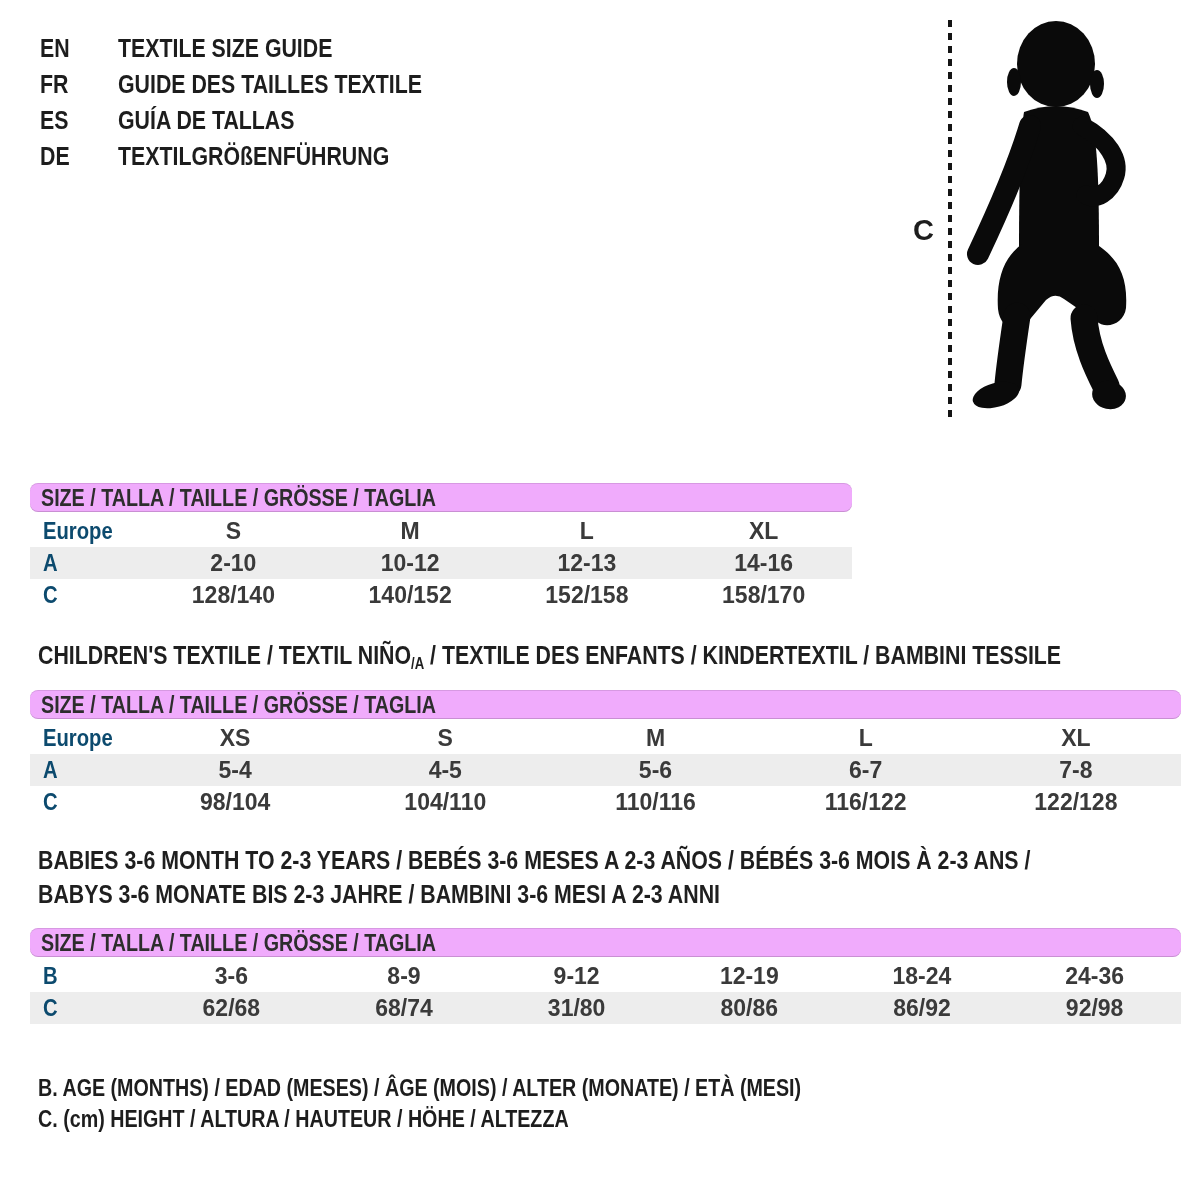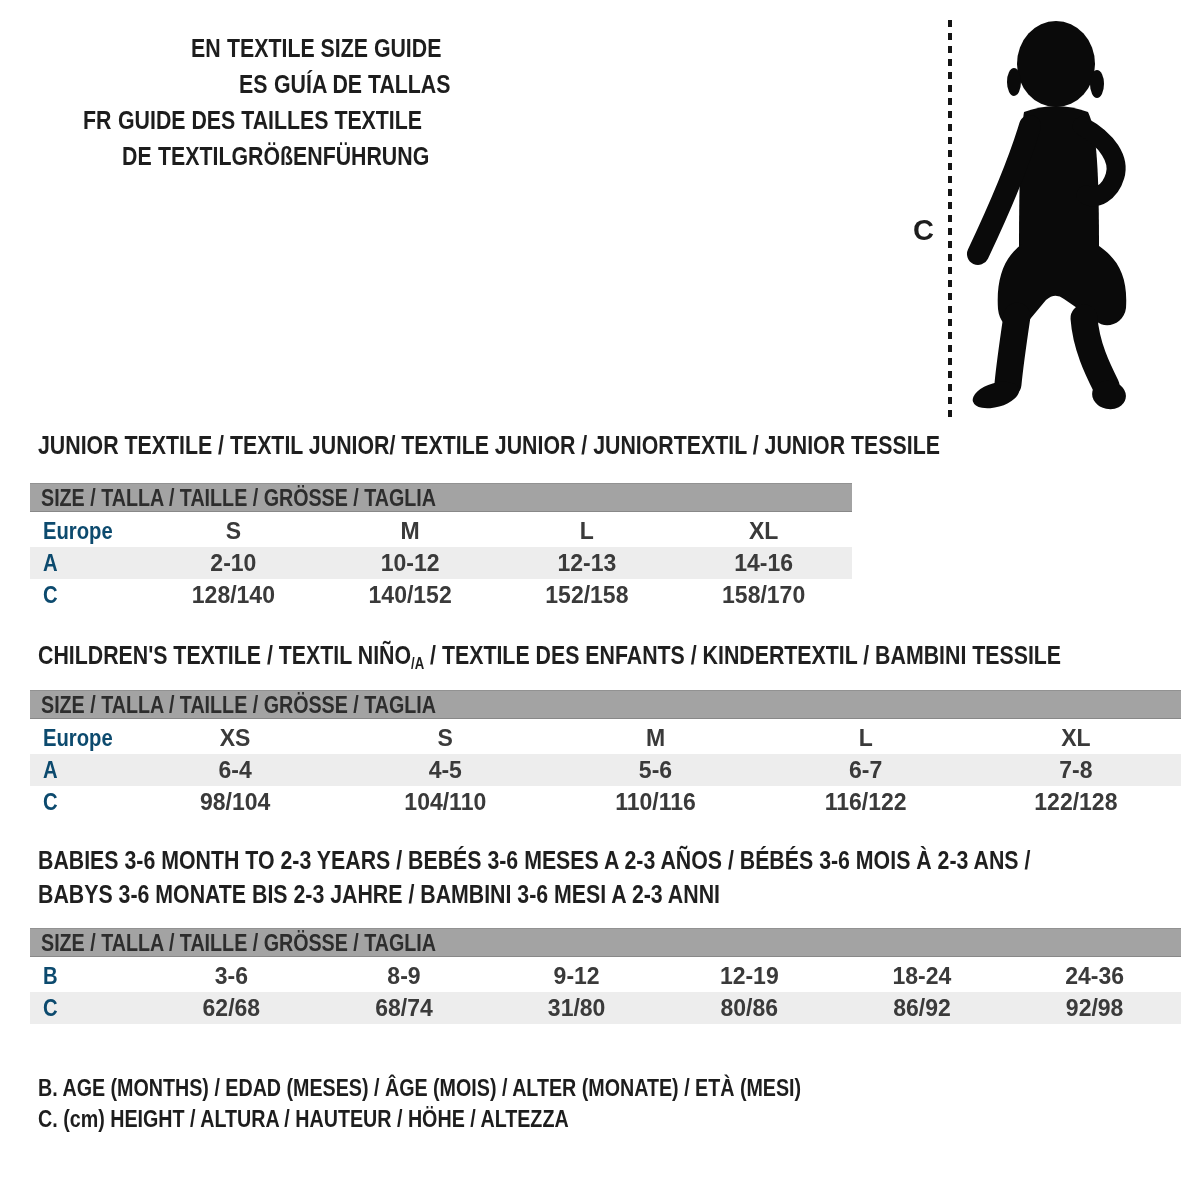--- a/index.html
+++ b/index.html
@@ -4,61 +4,61 @@
 <style>
   html,body{margin:0;padding:0;}
   body{font-family:"Liberation Sans","DejaVu Sans",sans-serif;background:#fff;}
   #canvas{position:relative;width:1200px;height:1200px;background:#ffffff;overflow:hidden;}
 
   
   .cl{display:inline-block;transform:scaleX(0.82);transform-origin:0 50%;white-space:nowrap;}
   .cll{display:inline-block;transform:scaleX(0.88);transform-origin:0 50%;white-space:nowrap;}
 
   
-  .lang-list{position:absolute;left:40px;top:30px;text-align:right;}
+  .lang-list{position:absolute;left:40px;top:30px;}
   .lang-row{height:36px;line-height:36px;font-size:26px;font-weight:bold;color:#1d1d1d;white-space:nowrap;}
   .lang-code{display:inline-block;width:78px;vertical-align:top;}
 
   
   .dash-line{position:absolute;left:948px;top:20px;width:4px;height:398px;
     background:repeating-linear-gradient(to bottom,#141414 0 7px,transparent 7px 13px);}
   .c-label{position:absolute;left:913px;top:214px;font-size:29px;font-weight:bold;color:#1d1d1d;}
   .baby-svg{position:absolute;left:960px;top:18px;width:180px;height:400px;}
 
   
   .sec-title{position:absolute;left:38px;font-size:26px;font-weight:bold;color:#1f1f1f;line-height:30px;white-space:nowrap;}
   .sec-title .sub{font-size:16px;position:relative;top:5px;}
 
   
   .tblwrap{position:absolute;left:30px;}
-  .band{height:29px;line-height:29px;background:#a3a3a3;box-shadow:inset 0 1px 0 rgba(0,0,0,.10), inset 0 -1px 0 rgba(0,0,0,.16);
-        padding-left:11px;font-size:24px;font-weight:bold;color:#2d2d2d;margin-bottom:3px;white-space:nowrap;}
+  .band{height:29px;line-height:29px;background:#f0abfc;box-shadow:inset 0 1px 0 rgba(0,0,0,.10), inset 0 -1px 0 rgba(0,0,0,.16);
+        padding-left:11px;font-size:24px;font-weight:bold;color:#2d2d2d;margin-bottom:3px;white-space:nowrap;border-radius:8px;}
   table{border-collapse:collapse;width:100%;table-layout:fixed;}
   td{height:32px;font-size:23px;font-weight:bold;color:#3a3a3a;text-align:center;padding:0;vertical-align:middle;}
   td.lab{text-align:left;padding-left:13px;color:#0c4a6e;}
   tr.alt{background:#ededed;}
 
   
   .legend{position:absolute;left:38px;top:1072px;}
   .legend-line{height:31px;line-height:31px;font-size:24px;font-weight:bold;color:#1d1d1d;white-space:nowrap;}
 </style>
 </head>
 <body>
 
 <div id="canvas">
 
   <div class="lang-list">
     <div class="lang-row">
       <span class="lang-code"><span class="cl">EN</span></span><span class="cl">TEXTILE SIZE GUIDE</span>
     </div>
     <div class="lang-row">
+      <span class="lang-code"><span class="cl">FR</span></span><span class="cl">GUIDE DES TAILLES TEXTILE</span>
+    </div>
+    <div class="lang-row">
       <span class="lang-code"><span class="cl">ES</span></span><span class="cl">GUÍA DE TALLAS</span>
-    </div>
-    <div class="lang-row">
-      <span class="lang-code"><span class="cl">FR</span></span><span class="cl">GUIDE DES TAILLES TEXTILE</span>
     </div>
     <div class="lang-row">
       <span class="lang-code"><span class="cl">DE</span></span><span class="cl">TEXTILGRÖßENFÜHRUNG</span>
     </div>
   </div>
 
   <div class="dash-line"></div>
   <div class="c-label">C</div>
   <svg class="baby-svg" viewBox="0 0 180 400" fill="#0a0a0a" stroke="none">
     <ellipse cx="96" cy="46" rx="39" ry="43"></ellipse>
@@ -67,23 +67,20 @@
     <path d="M64,94 Q96,82 128,94 C137,112 139,155 139,232 L59,232 C59,155 61,112 64,94 Z"></path>
     <path d="M70,108 C58,148 36,198 18,236" fill="none" stroke="#0a0a0a" stroke-width="22" stroke-linecap="round"></path>
     <path d="M122,108 C148,122 160,142 155,158 C150,175 136,182 126,177" fill="none" stroke="#0a0a0a" stroke-width="19" stroke-linecap="round"></path>
     <path d="M62,226 L136,226 C158,240 168,258 166,290 C164,306 146,312 136,303 L104,281 Q95,274 86,282 L66,306 C54,315 40,309 38,291 C36,261 44,239 62,226 Z"></path>
     <path d="M57,298 C53,325 50,345 48,366" fill="none" stroke="#0a0a0a" stroke-width="27" stroke-linecap="round"></path>
     <path d="M124,300 C126,328 138,352 146,368" fill="none" stroke="#0a0a0a" stroke-width="27" stroke-linecap="round"></path>
     <ellipse cx="36" cy="377" rx="24" ry="12" transform="rotate(-16 36 377)"></ellipse>
     <ellipse cx="149" cy="377" rx="17" ry="14" transform="rotate(12 149 377)"></ellipse>
   </svg>
 
-  <div class="sec-title" style="top:430px;">
-    <span class="cl">JUNIOR TEXTILE / TEXTIL JUNIOR/ TEXTILE JUNIOR / JUNIORTEXTIL / JUNIOR TESSILE</span>
-  </div>
   <div class="tblwrap" style="top:483px;width:822px;">
     <div class="band">
       <span class="cl">SIZE / TALLA / TAILLE / GRÖSSE / TAGLIA</span>
     </div>
     <table>
       <colgroup>
           <col style="width:115px">
           <col>
           <col>
           <col>
@@ -135,21 +132,21 @@
           <tr>
         <td class="lab"><span class="cll">Europe</span></td>
         <td>XS</td>
         <td>S</td>
         <td>M</td>
         <td>L</td>
         <td>XL</td>
       </tr>
       <tr class="alt">
         <td class="lab"><span class="cll">A</span></td>
-        <td>6-4</td>
+        <td>5-4</td>
         <td>4-5</td>
         <td>5-6</td>
         <td>6-7</td>
         <td>7-8</td>
       </tr>
       <tr>
         <td class="lab"><span class="cll">C</span></td>
         <td>98/104</td>
         <td>104/110</td>
         <td>110/116</td>

